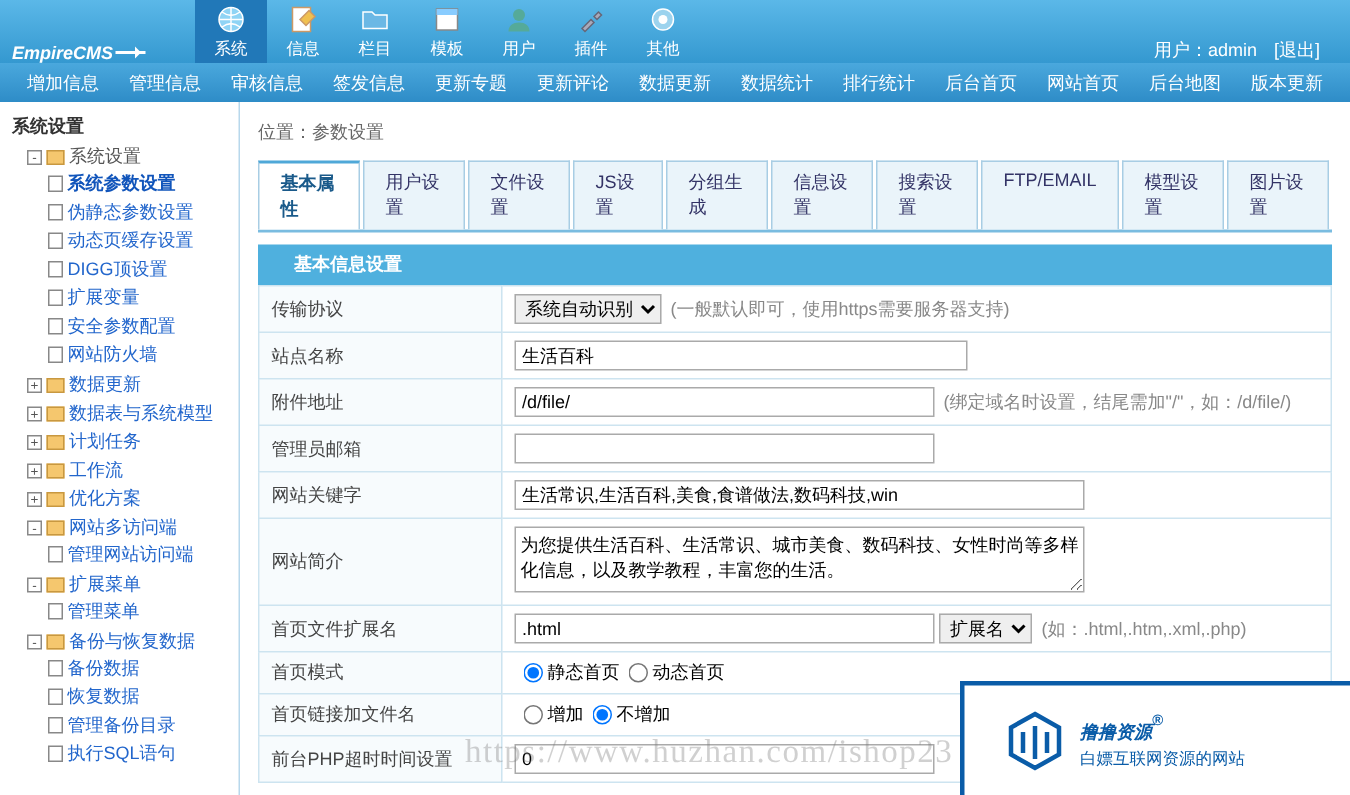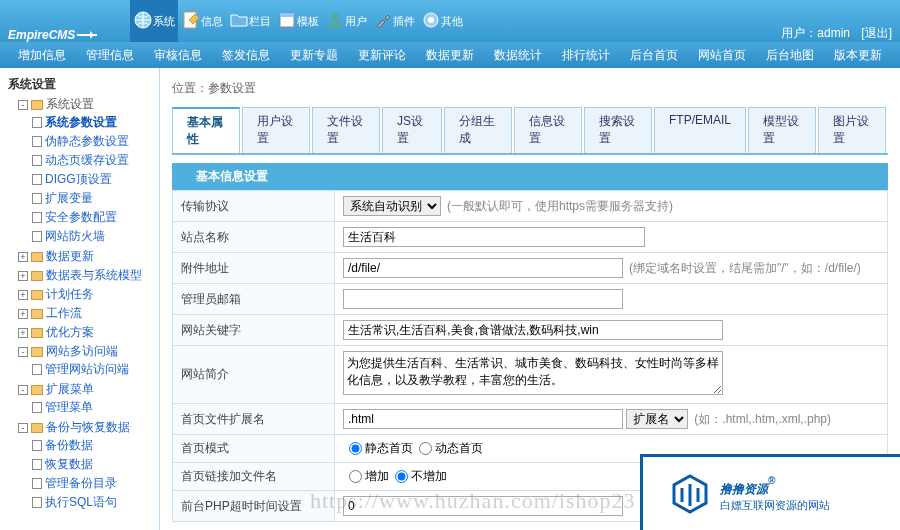--- a/index.html
+++ b/index.html
@@ -2,25 +2,25 @@
 <html><head>
 <meta charset="utf-8">
 <style>
 *{box-sizing:border-box;margin:0;padding:0;font-family:"Microsoft YaHei",Arial,sans-serif;font-size:12px}
 body{background:#fff;overflow:hidden}
 .top-bar{height:42px;background:linear-gradient(#5bb8e8,#3498d0);display:flex;align-items:flex-end;color:#fff}
 .logo{width:130px;font-size:22px;font-weight:bold;padding-left:8px;display:flex;align-items:center;font-style:italic}
 .logo .arrow{width:20px;height:2px;background:#fff;position:relative;margin-left:2px}
 .logo .arrow:after{content:"";position:absolute;right:-1px;top:-3px;border:4px solid transparent;border-left-color:#fff}
 .main-nav{display:flex;height:100%}
-.main-nav-item{width:48px;display:flex;flex-direction:row;align-items:center;justify-content:center;cursor:pointer;color:#fff}
+.main-nav-item{width:48px;display:flex;flex-direction:column;align-items:center;justify-content:center;cursor:pointer;color:#fff}
 .main-nav-item.active{background:#2178b8}
 .nav-icon{width:20px;height:20px;margin-bottom:2px}
 .nav-label{font-size:11px}
-.user-area{margin-left:auto;padding-right:8px;font-size:12px}
+.user-area{margin-left:auto;padding-right:20px;font-size:12px}
 .user-area a{color:#fff;text-decoration:none}
 .sub-bar{height:26px;background:linear-gradient(#4aa8dd,#2e8cc7);display:flex;align-items:center;padding-left:8px;color:#fff}
 .sub-item{padding:0 10px;cursor:pointer;font-size:12px}
 .layout{display:flex;height:calc(530px - 68px)}
 .sidebar{width:160px;border-right:1px solid #b8d8ec;background:#fff;overflow:auto;padding:6px 4px}
 .tree-title{font-weight:bold;color:#333;padding:2px 4px}
 .tree ul{list-style:none;padding-left:14px}
 .tree li{padding:1px 0;white-space:nowrap;color:#555}
 .tree li span.link{color:#2266cc;cursor:pointer}
 .tree li span.link.sel{color:#1155bb;font-weight:bold}

